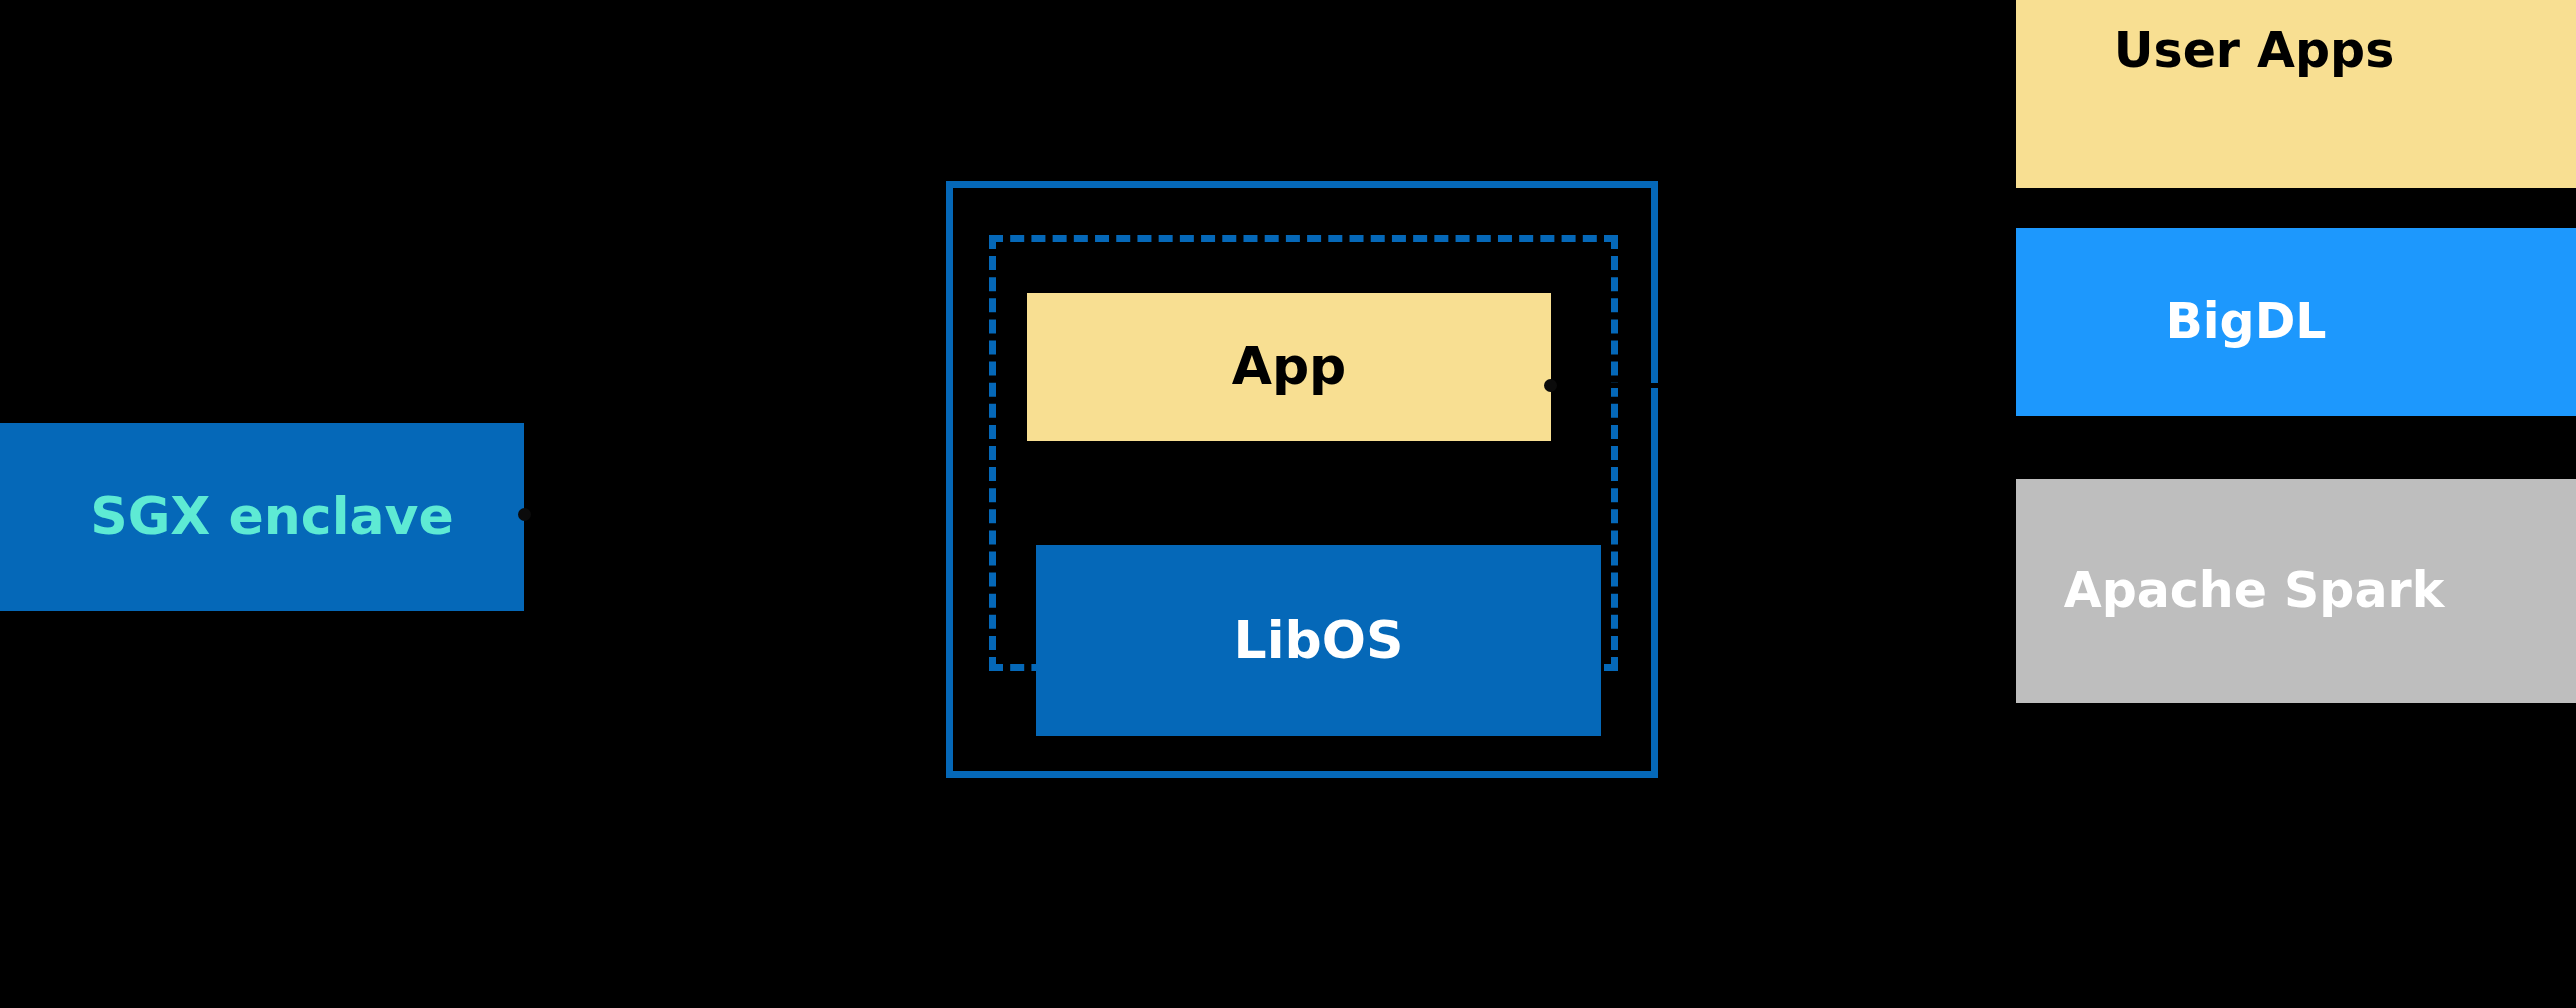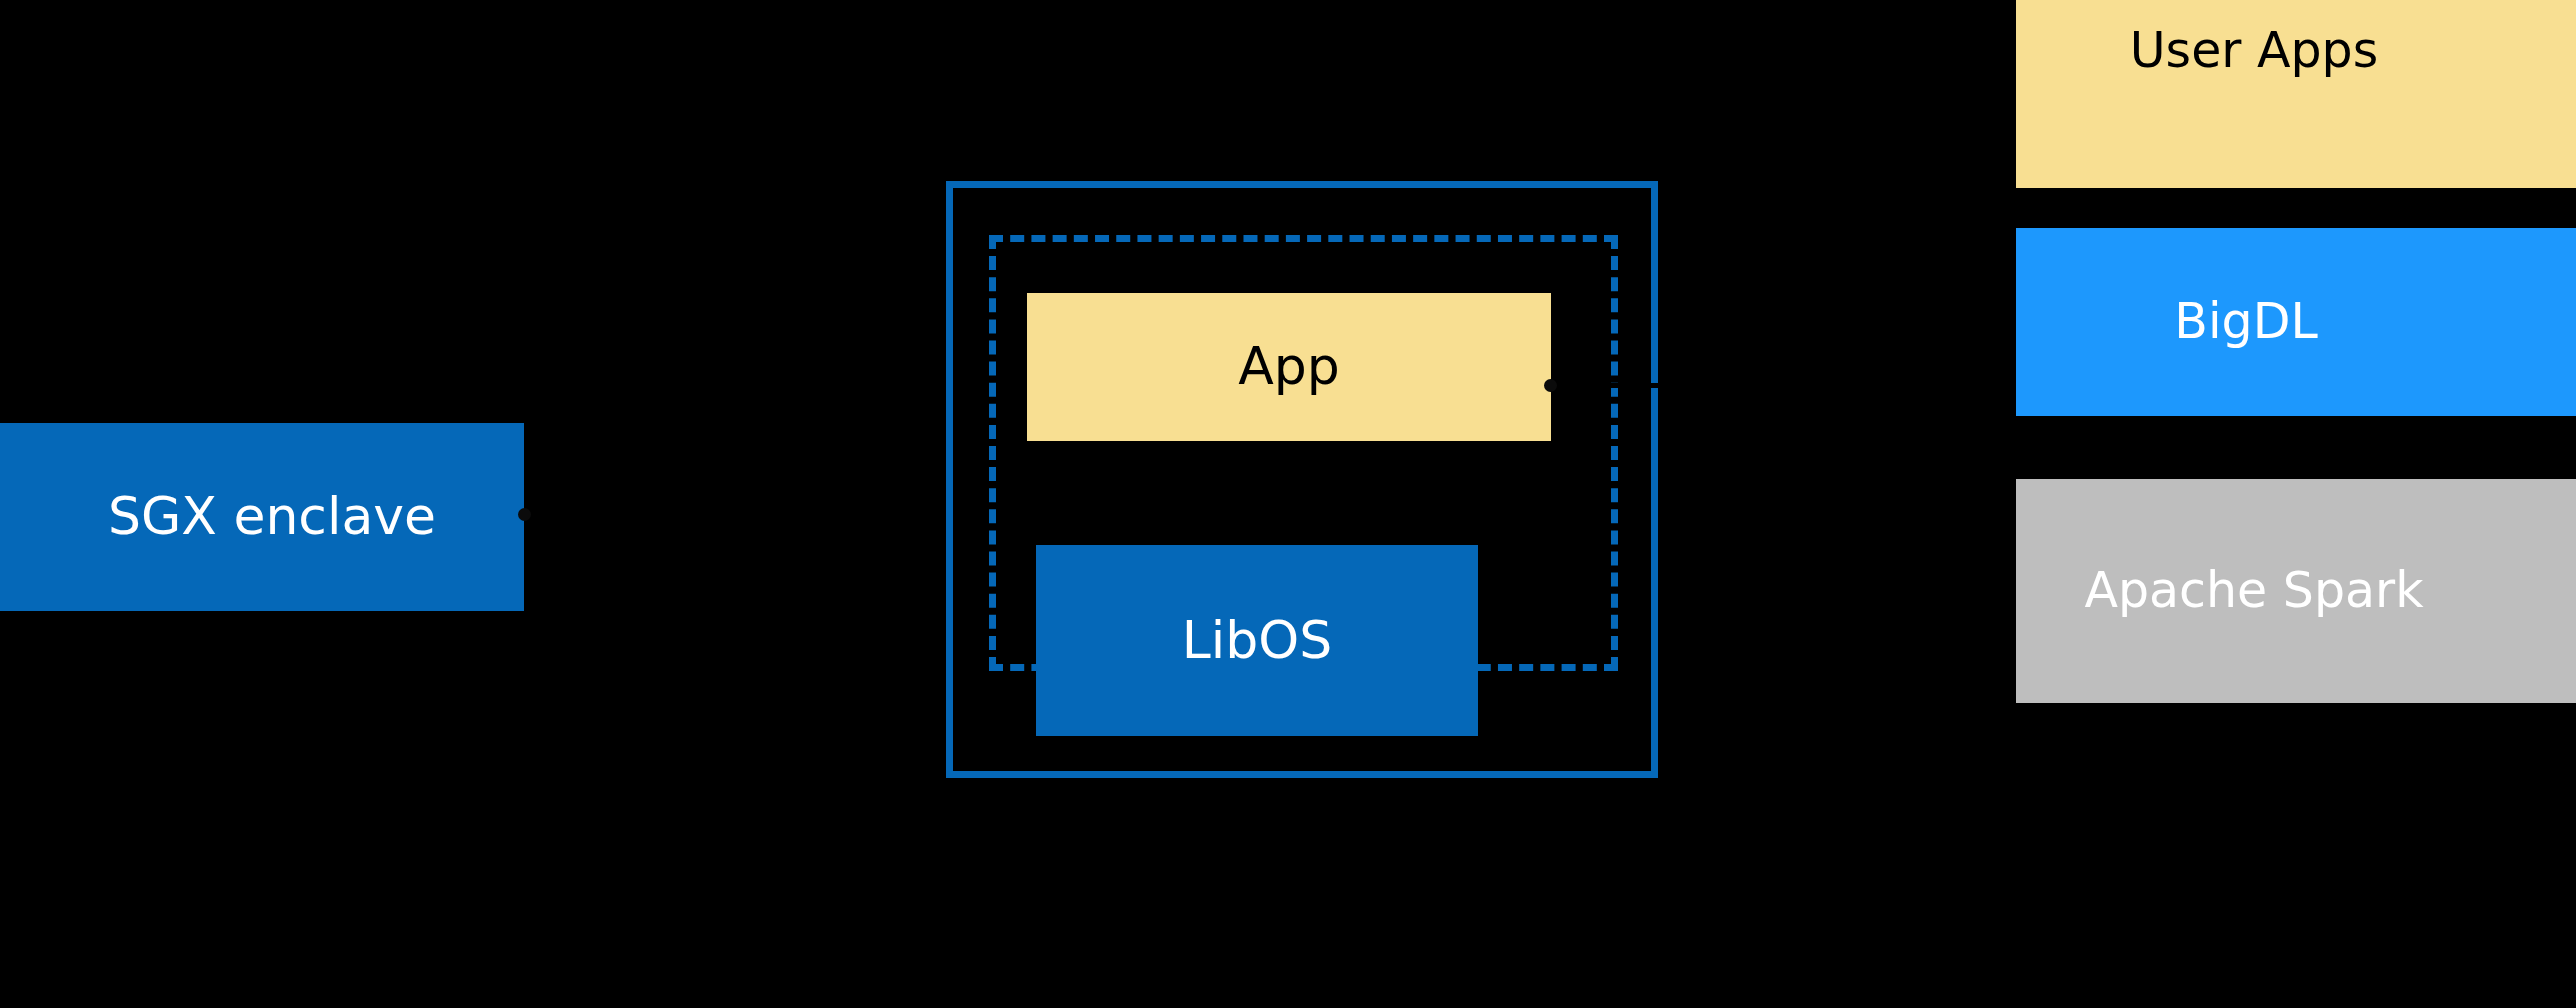--- a/index.html
+++ b/index.html
@@ -23,30 +23,31 @@
 
   .box {
     position: absolute;
     box-sizing: border-box;
     display: flex;
     align-items: center;
     justify-content: center;
     text-align: center;
     line-height: 1.1;
     white-space: nowrap;
+    font-weight: bold;
   }
 
   
   #sgx-enclave-box {
     left: 0px;
     top: 423px;
     width: 524px;
     height: 188px;
     background: #0568B8;
-    color: #ffffff;
+    color: #5eead4;
     font-size: 52px;
     
     justify-content: center;
     padding-left: 20px;
   }
 
   
   #enclave-outline {
     left: 946px;
     top: 181px;
@@ -74,21 +75,21 @@
     height: 148px;
     background: #F8DF92;
     color: #000000;
     font-size: 52px;
   }
 
   
   #libos-box {
     left: 1036px;
     top: 545px;
-    width: 442px;
+    width: 565px;
     height: 191px;
     background: #0568B8;
     color: #FFFFFF;
     font-size: 52px;
   }
 
   
   #os-box {
     left: 949px;
     top: 819px;

